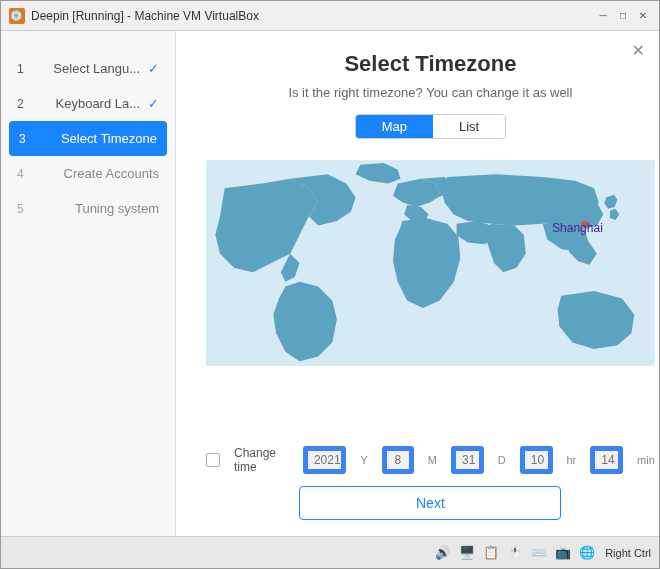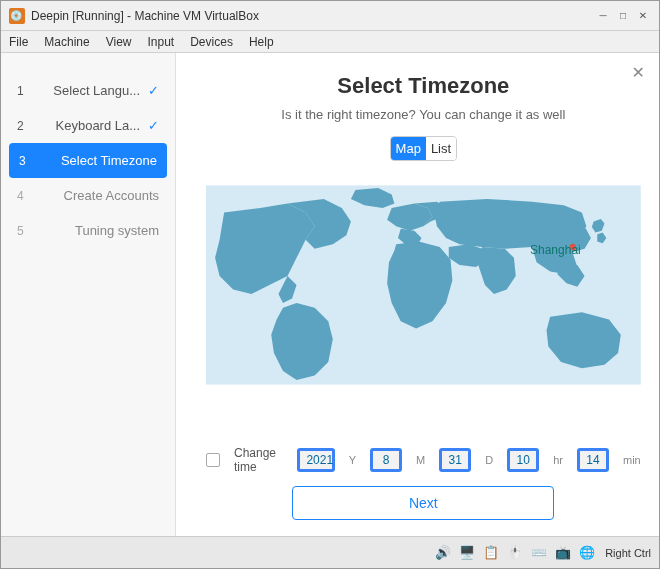--- a/index.html
+++ b/index.html
@@ -188,21 +188,21 @@
     
     .view-toggle {
       display: flex;
       border: 1px solid #ccc;
       border-radius: 4px;
       overflow: hidden;
       margin-bottom: 14px;
     }
 
     .toggle-btn {
-      padding: 4px 5px;
+      padding: 4px 26px;
       font-size: 13px;
       cursor: pointer;
       border: none;
       background: white;
       color: #333;
     }
 
     .toggle-btn.active {
       background: #1a84ff;
       color: white;
@@ -217,23 +217,23 @@
     }
 
     .world-map-svg {
       width: 100%;
       height: 220px;
     }
 
     .shanghai-label {
       position: absolute;
       top: 68px;
-      right: 60px;
-      font-size: 12px;
-      color: #0f766e;
+      right: 52px;
+      font-size: 12px;
+      color: #4c1d95;
       pointer-events: none;
     }
 
     
     .time-row {
       display: flex;
       align-items: center;
       gap: 14px;
       margin-bottom: 12px;
       font-size: 12px;
@@ -244,25 +244,25 @@
       width: 14px;
       height: 14px;
       border: 1px solid #aaa;
       border-radius: 2px;
       cursor: pointer;
       flex-shrink: 0;
     }
 
     .time-field {
       background: #f2f2f2;
-      border: 3px solid #3b82f6;
+      border: 5px solid #3b82f6;
       border-radius: 3px;
       padding: 2px 6px;
       font-size: 12px;
-      color: #0369a1;
+      color: #737373;
       min-width: 32px;
       text-align: center;
     }
 
     .time-unit {
       font-size: 11px;
       color: #888;
     }
 
     
@@ -317,28 +317,20 @@
   <div class="titlebar">
     <div class="titlebar-icon">💿</div>
     <span class="titlebar-title">Deepin [Running] - Machine VM VirtualBox</span>
     <div class="titlebar-controls">
       <button class="titlebar-btn">─</button>
       <button class="titlebar-btn">□</button>
       <button class="titlebar-btn">✕</button>
     </div>
   </div>
 
-  <div class="menubar">
-    <div class="menubar-item">File</div>
-    <div class="menubar-item">Machine</div>
-    <div class="menubar-item">View</div>
-    <div class="menubar-item">Input</div>
-    <div class="menubar-item">Devices</div>
-    <div class="menubar-item">Help</div>
-  </div>
 
   <div class="content-area">
     <span class="close-x">✕</span>
 
     <div class="sidebar">
       <div class="sidebar-step completed">
         <span class="step-num">1</span>
         <span class="step-label">Select Langu...</span>
         <span class="check-icon">✓</span>
       </div>

